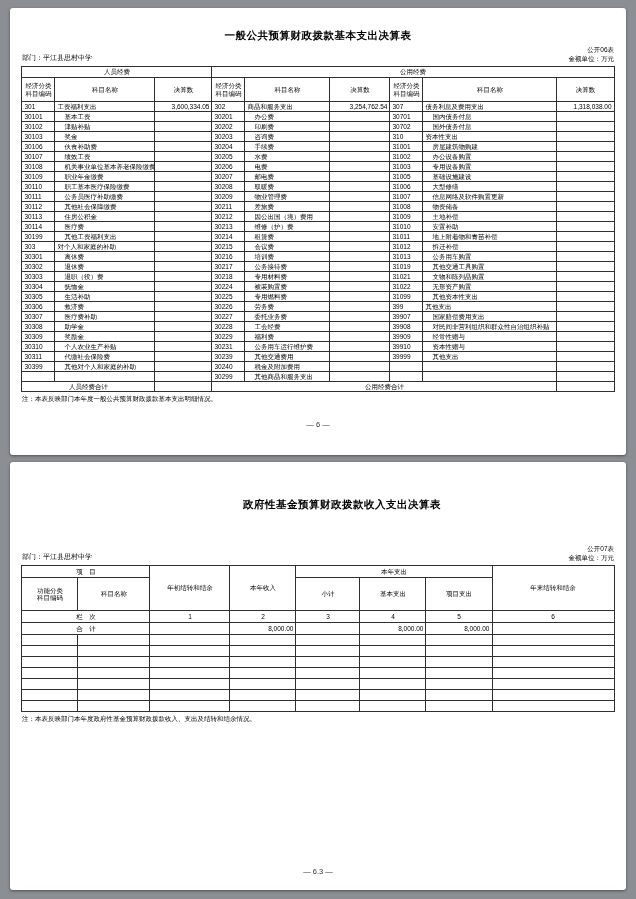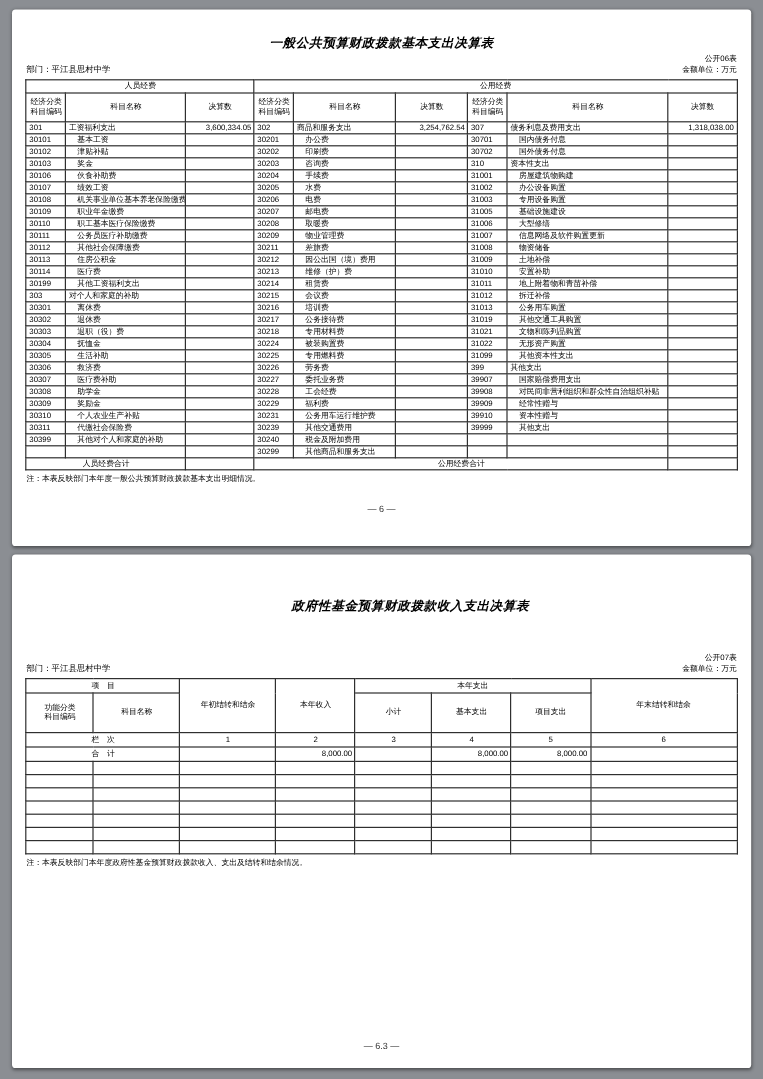--- a/index.html
+++ b/index.html
@@ -7,21 +7,21 @@
     width:636px;height:899px;background:#8b8e93;
     font-family:"Liberation Sans",sans-serif;color:#000;
     padding-top:8px;box-sizing:border-box;overflow:hidden;
   }
   .page{
     width:616px;margin:0 auto;background:#fff;border-radius:3px;
     box-shadow:0 1px 3px rgba(0,0,0,.45);position:relative;overflow:hidden;
   }
   .page1{height:447px;}
   .page2{height:428px;margin-top:7px;}
-  .doc-title{text-align:center;font-size:10.5px;font-weight:bold;letter-spacing:.5px;font-style:italic;}
+  .doc-title{text-align:center;font-size:10.5px;font-weight:bold;letter-spacing:.5px;}
   .page1 .doc-title{padding-top:21px;}
   .page2 .doc-title{padding-top:36px;margin-left:48px;}
   .meta{margin:2px 12px 3px;font-size:6.5px;position:relative;}
   .page2 .meta{margin-top:32px;}
   .meta .right{text-align:right;line-height:1.4;}
   .meta .dept{position:absolute;left:0;bottom:0;font-size:7px;}
   table{border-collapse:collapse;table-layout:fixed;margin:0 auto;width:592px;font-size:6.5px;}
   th,td{border:1px solid #2f2f2f;padding:0 2px;overflow:hidden;white-space:nowrap;
         font-weight:normal;line-height:1.15;text-align:left;}
   th{text-align:center;white-space:normal;}

